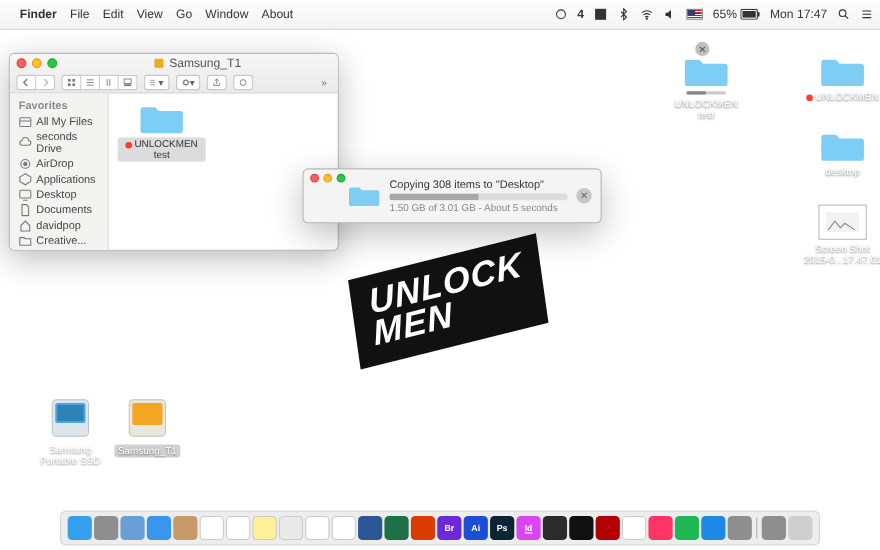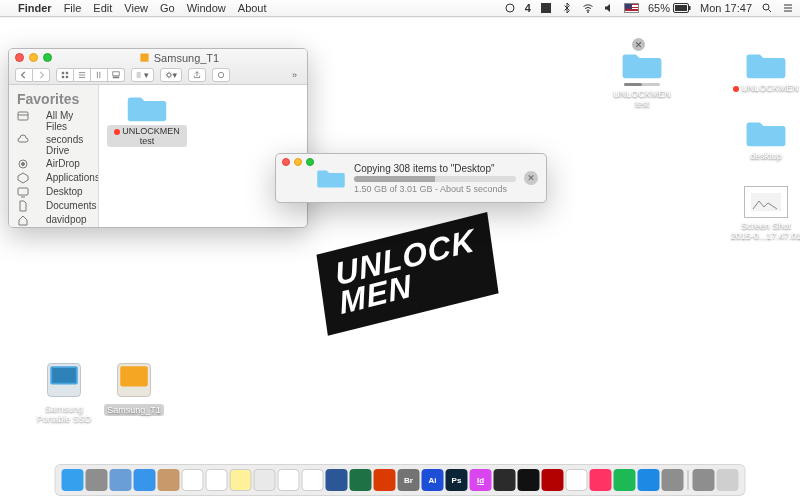--- a/index.html
+++ b/index.html
@@ -1,18 +1,18 @@
 <!DOCTYPE html>
 <html><head>
 <meta charset="utf-8">
 <style>
 html,body{margin:0;padding:0;width:800px;height:500px;font-family:-apple-system,"Helvetica Neue",Helvetica,Arial,sans-serif;font-size:11px;overflow:hidden;background:#f2f2f2;color:#333}
 *{box-sizing:border-box}
 
-.menubar{position:absolute;top:0;left:0;right:0;height:17px;background:linear-gradient(#fdfdfd,#f3f3f3);border-bottom:1px solid #cfcfcf;display:flex;align-items:center;padding:0 6px;font-size:11px;z-index:50}
+.menubar{position:absolute;top:0;left:0;right:0;height:27px;background:linear-gradient(#fdfdfd,#f3f3f3);border-bottom:1px solid #cfcfcf;display:flex;align-items:center;padding:0 6px;font-size:11px;z-index:50}
 .menubar .left{display:flex;align-items:center;gap:12px}
 .menubar .left span{cursor:default}
 .menubar .right{margin-left:auto;display:flex;align-items:center;gap:9px}
 .menubar .right span{display:inline-flex;align-items:center}
 .menubar b{font-weight:600}
 .apple{font-size:13px;line-height:1}
 .menu-ico svg{width:12px;height:12px;display:block}
 .flag{width:15px;height:10px;background:linear-gradient(#b22234 0 10%,#fff 10% 20%,#b22234 20% 30%,#fff 30% 40%,#b22234 40% 50%,#fff 50% 60%,#b22234 60% 70%,#fff 70% 80%,#b22234 80% 90%,#fff 90% 100%);position:relative;border:0.5px solid #888}
 .flag::before{content:"";position:absolute;top:0;left:0;width:7px;height:5px;background:#3c3b6e}
 
@@ -41,22 +41,22 @@
 .fwin .toolbar{height:18px;display:flex;align-items:center;padding:0 6px;gap:6px;color:#6a6a6a}
 .tbtn{border:1px solid #c8c8c8;border-radius:3px;background:#fff;height:14px;display:inline-flex;align-items:center;justify-content:center;padding:0 4px;font-size:9px;color:#666}
 .tbtn svg{width:8px;height:8px}
 .tbar-group{display:flex;gap:0}
 .tbar-group .tbtn:first-child{border-radius:3px 0 0 3px}
 .tbar-group .tbtn:nth-child(2){border-radius:0;border-left:none}
 .tbar-group .tbtn:nth-child(3){border-radius:0;border-left:none}
 .tbar-group .tbtn:last-child{border-radius:0 3px 3px 0;border-left:none}
 .fwin .body{display:flex;height:calc(100% - 36px)}
 .sidebar{width:90px;background:#f3f3f2;border-right:1px solid #ddd;padding:4px 0;overflow:hidden}
-.sidebar .shead{font-size:14px;color:#8a8a8a;padding:2px 8px;font-weight:600}
-.sidebar .sitem{display:flex;gap:17px;padding:1px 8px;font-size:10px;color:#444}
+.sidebar .shead{font-size:10px;color:#8a8a8a;padding:2px 8px;font-weight:600}
+.sidebar .sitem{display:flex;align-items:center;gap:4px;padding:1px 8px;font-size:10px;color:#444}
 .sidebar .sitem .sic{width:12px;height:12px;display:inline-flex;align-items:center;justify-content:center;color:#6d6d6d}
 .sidebar .sitem .sic svg{width:12px;height:12px}
 .fcontent{flex:1;padding:8px;display:flex;align-items:flex-start}
 .fitem{text-align:center;width:80px}
 .fitem .fold{width:42px;height:30px;margin:0 auto 2px auto}
 .fitem .lbl{font-size:9px;color:#333;display:inline-block;padding:1px 4px}
 .fitem.sel .lbl{background:#dcdcdc;border-radius:3px}
 .red-tag{width:6px;height:6px;border-radius:50%;background:#ff3b30;display:inline-block;margin-right:2px;vertical-align:middle}
 
 .cwin{position:absolute;left:275px;top:135px;width:272px;height:50px;background:#f4f4f4;border:1px solid #b8b8b8;border-radius:5px;box-shadow:0 10px 30px rgba(0,0,0,.25);display:flex;align-items:center;padding:6px 8px;gap:8px;z-index:25}
@@ -395,21 +395,21 @@
       <span class="di" style="background: rgb(200, 154, 107);"></span>
       <span class="di" style="background: rgb(255, 255, 255); border: 1px solid rgb(204, 204, 204);"></span>
       <span class="di" style="background: rgb(255, 255, 255); border: 1px solid rgb(204, 204, 204);"></span>
       <span class="di" style="background: rgb(255, 241, 154); border: 1px solid rgb(204, 204, 204);"></span>
       <span class="di" style="background: rgb(233, 233, 233); border: 1px solid rgb(204, 204, 204);"></span>
       <span class="di" style="background: rgb(255, 255, 255); border: 1px solid rgb(204, 204, 204);"></span>
       <span class="di" style="background: rgb(255, 255, 255); border: 1px solid rgb(204, 204, 204);"></span>
       <span class="di" style="background: rgb(43, 87, 151);"></span>
       <span class="di" style="background: rgb(30, 113, 69);"></span>
       <span class="di" style="background: rgb(218, 59, 1);"></span>
-      <span class="di" style="background: #737373; font-size: 8px;">Br</span>
+      <span class="di" style="background: #6d28d9; font-size: 8px;">Br</span>
       <span class="di" style="background: #1d4ed8; font-size: 8px;">Ai</span>
       <span class="di" style="background: rgb(11, 36, 54); font-size: 8px;">Ps</span>
       <span class="di" style="background: #d946ef; font-size: 8px; text-decoration: underline;">Id</span>
       <span class="di" style="background: rgb(43, 43, 43);"></span>
       <span class="di" style="background: rgb(17, 17, 17);"></span>
       <span class="di" style="background: rgb(179, 0, 0);"></span>
       <span class="di" style="background: rgb(255, 255, 255); border: 1px solid rgb(204, 204, 204);"></span>
       <span class="di" style="background: rgb(255, 52, 101);"></span>
       <span class="di" style="background: rgb(29, 185, 84);"></span>
       <span class="di" style="background: rgb(30, 136, 229);"></span>

